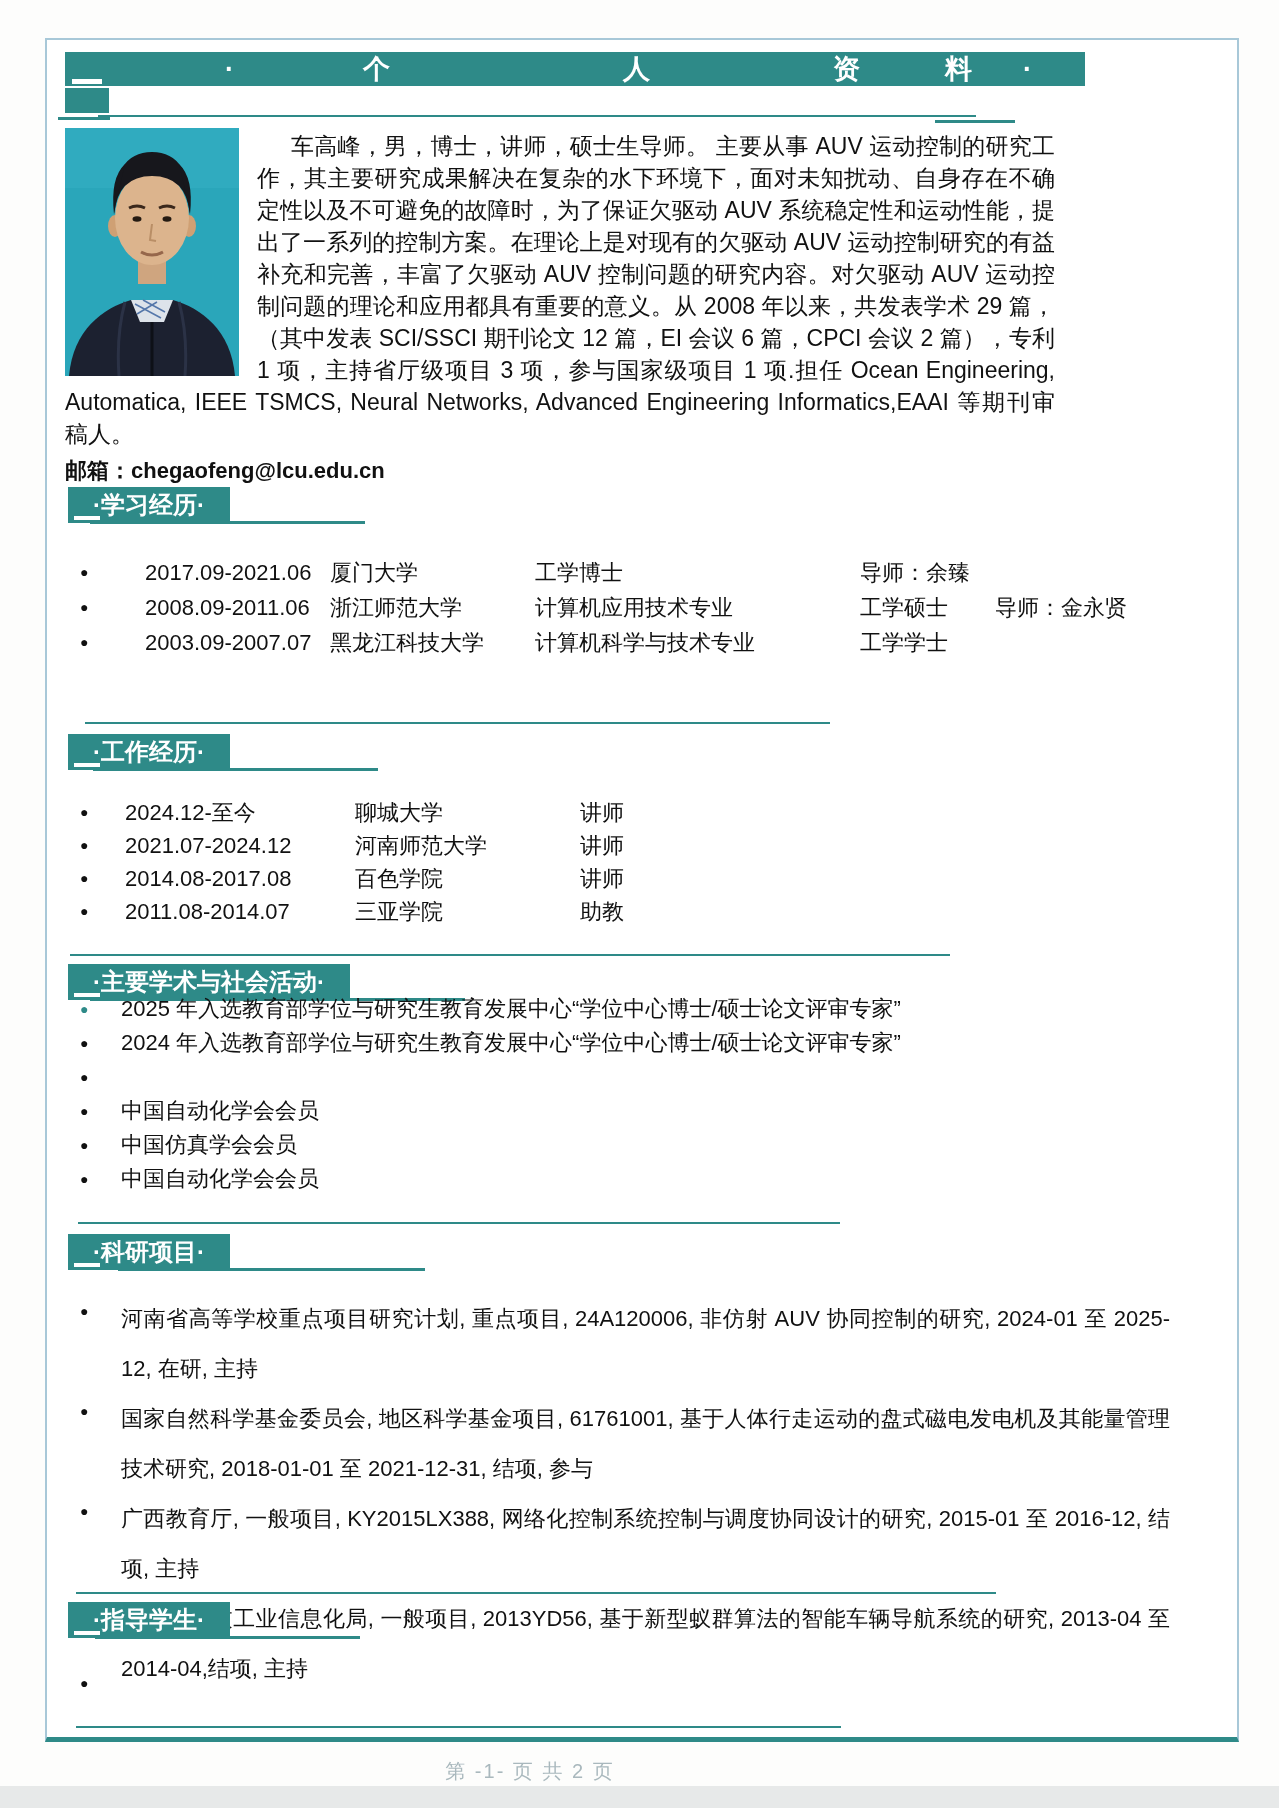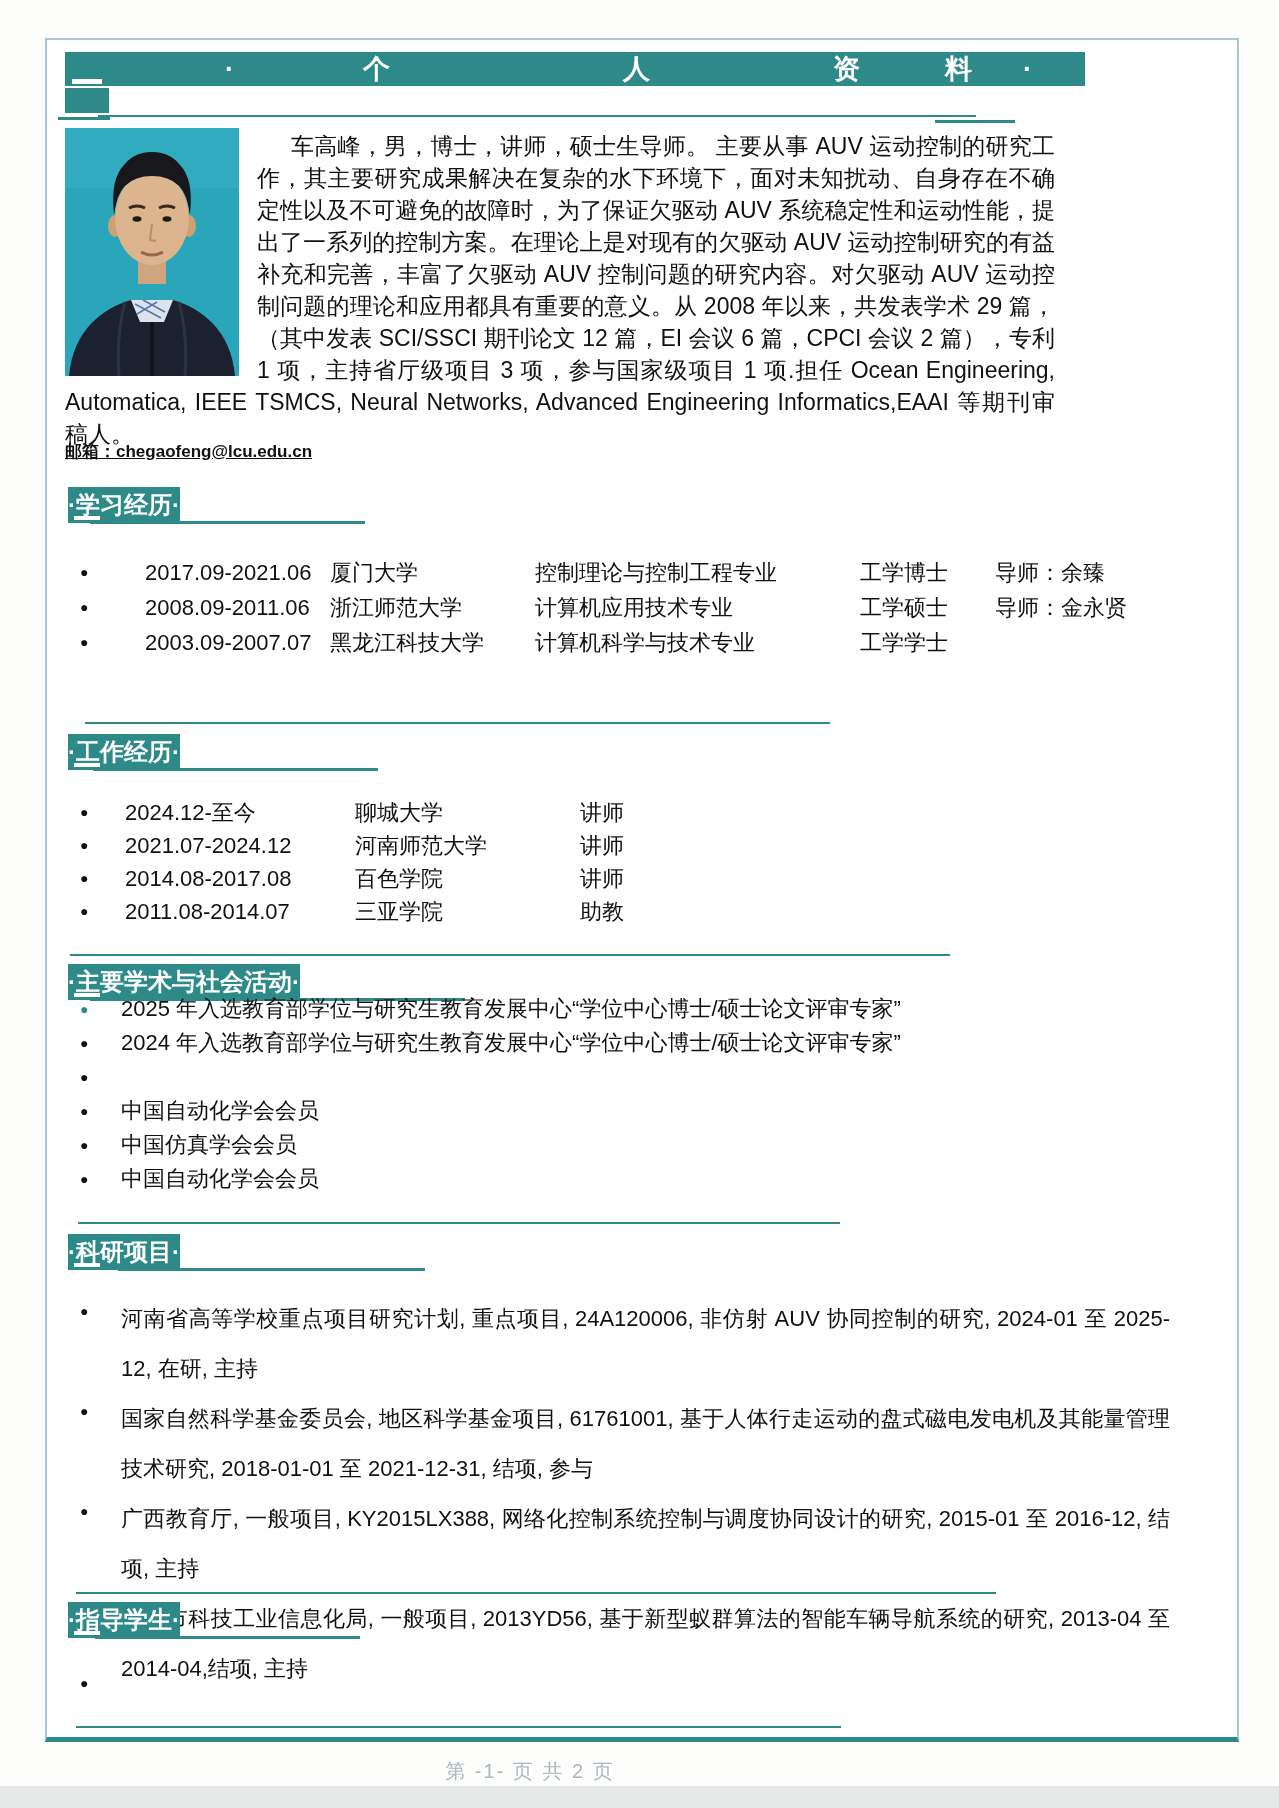--- a/index.html
+++ b/index.html
@@ -26,25 +26,25 @@
   .deco-sq-line{left:58px;top:117px;width:52px;height:3px;background:#2e8a88;}
   .hairline{left:98px;top:115px;width:878px;height:2px;background:#2e8a88;}
   .hairline2{left:935px;top:120px;width:80px;height:3px;background:#2e8a88;}
   
   .bio{left:65px;top:130px;width:990px;}
   .bio p{
     margin:0;font-size:23px;line-height:32px;font-weight:normal;
     text-align:justify;text-indent:34px;
   }
   .photo{float:left;width:174px;height:248px;margin:-2px 18px 6px 0;display:block;}
-  .email{left:65px;top:440px;font-size:17px;font-weight:bold;text-decoration:underline;}
+  .email{left:65px;top:456px;font-size:22px;font-weight:bold;}
   
   .sec-box{
     position:absolute;background:#2e8a88;color:#fff;font-weight:bold;
-    font-size:24px;line-height:36px;height:36px;padding:0 0;white-space:nowrap;
+    font-size:24px;line-height:36px;height:36px;padding:0 25px;white-space:nowrap;
   }
   .sec-box .dash{position:absolute;left:6px;bottom:3px;width:26px;height:4px;background:#fff;}
   .sec-underline{position:absolute;height:3px;background:#2e8a88;}
   .sep{position:absolute;height:2px;background:#2e8a88;}
   
   .blt{font-size:14px;color:#111;}
   .edu{left:65px;top:555px;width:1110px;}
   .edu .row{display:grid;grid-template-columns:80px 185px 205px 325px 135px 1fr;
     height:35px;line-height:35px;font-size:22px;}
   .edu .blt{padding-left:15px;}
@@ -118,21 +118,20 @@
 
 <div class="sec-box" style="left:68px;top:487px">
   <span>·学习经历·</span><span class="dash"></span>
 </div>
 <div class="sec-underline" style="left:90px;top:521px;width:275px"></div>
 <div class="abs edu">
   <div class="row">
     <span class="blt">●</span>
     <span>2017.09-2021.06</span>
     <span>厦门大学</span>
-    <span>控制理论与控制工程专业</span>
     <span>工学博士</span>
     <span>导师：余臻</span>
   </div>
   <div class="row">
     <span class="blt">●</span>
     <span>2008.09-2011.06</span>
     <span>浙江师范大学</span>
     <span>计算机应用技术专业</span>
     <span>工学硕士</span>
     <span>导师：金永贤</span>

